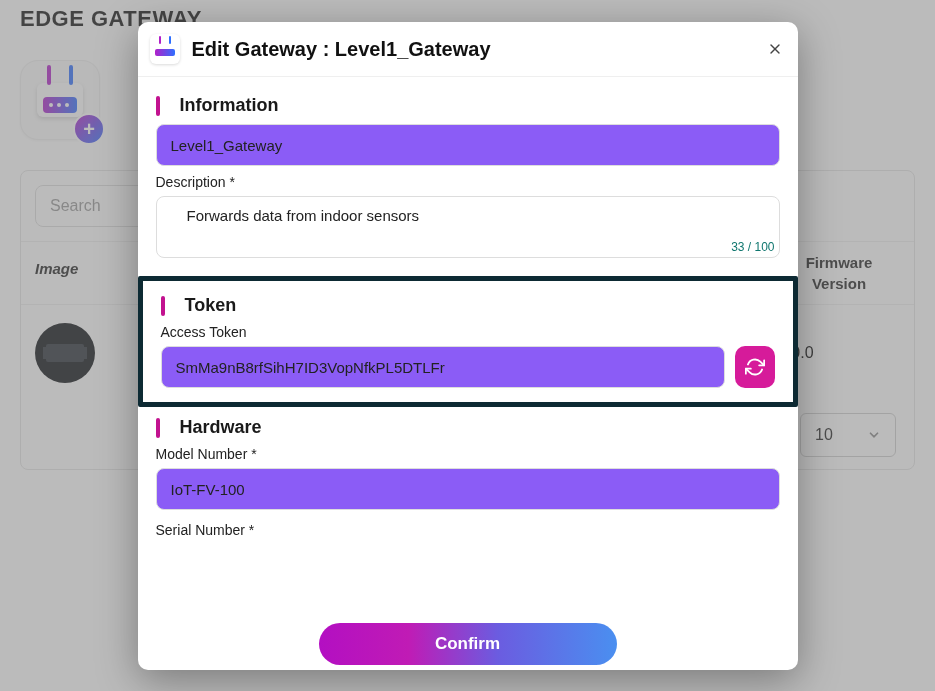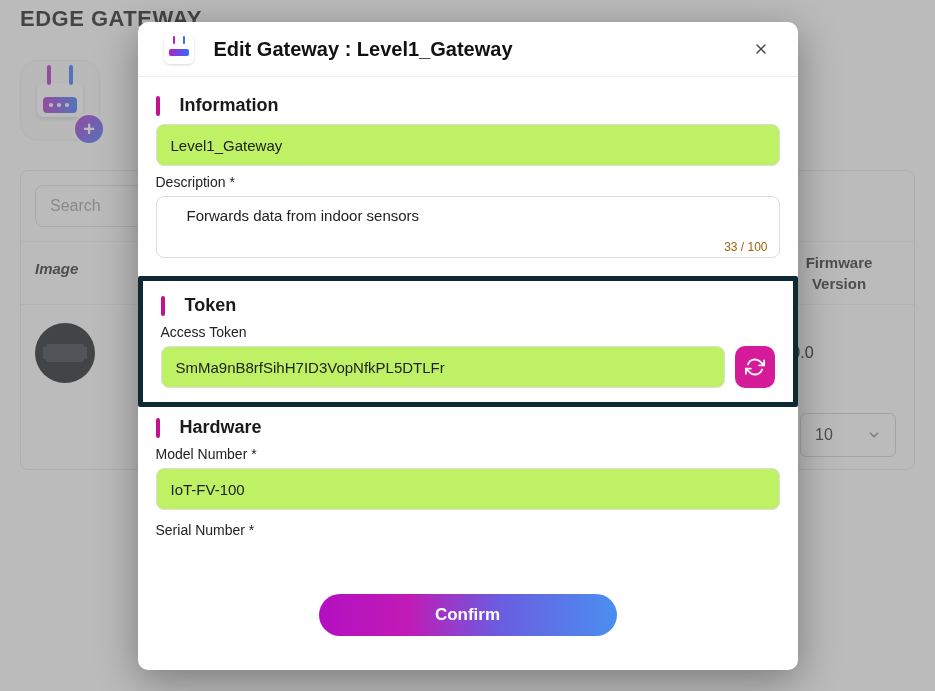--- a/index.html
+++ b/index.html
@@ -47,57 +47,57 @@
 
   
   .overlay { position:absolute; inset:0; background:rgba(120,120,120,0.5); }
 
   
   .modal {
     position:absolute; top:22px; left:50%; transform:translateX(-50%);
     width:660px; height:648px; background:#fff; border-radius:10px;
     box-shadow:0 10px 40px rgba(0,0,0,0.35); display:flex; flex-direction:column; overflow:hidden;
   }
-  .m-head { display:flex; align-items:center; gap:20px; padding:12px 26px; border-bottom:1px solid #efefef; }
+  .m-head { display:flex; align-items:center; gap:12px; padding:12px 12px; border-bottom:1px solid #efefef; }
   .m-icon { width:30px; height:30px; border-radius:6px; background:#fff; box-shadow:0 1px 3px rgba(0,0,0,0.15); display:flex; align-items:center; justify-content:center; }
   .mi-inner{ width:20px; height:14px; position:relative; }
   .mi-inner .bar{ position:absolute; left:0; right:0; bottom:0; height:7px; border-radius:2px; background:linear-gradient(90deg,#b120c9,#2f6fff); }
   .mi-inner .a{ position:absolute; top:-6px; width:2px; height:8px; border-radius:1px; }
   .mi-inner .a.l{ left:4px; background:#b120c9;} .mi-inner .a.r{ right:4px; background:#2f6fff;}
   .m-title { font-size:20px; font-weight:800; color:#111; }
   .m-close { margin-left:auto; width:22px; height:22px; color:#555; display:flex; align-items:center; justify-content:center; font-size:18px; cursor:pointer;}
   .m-body { flex:1; overflow-y:hidden; padding:14px 18px 0; }
 
   .sec-head { display:flex; align-items:center; gap:20px; margin-top:4px; margin-bottom:8px;}
   .sec-mark { width:4px; height:20px; background:#c2128f; border-radius:2px; }
   .sec-title { font-size:18px; font-weight:800; color:#1a1a1a; }
   .fld-label { font-size:14px; color:#222; margin:8px 0 6px; }
   .text-input {
     width:100%; height:42px; border:1px solid #ddd; border-radius:8px; padding:0 14px;
-    font-size:15px; color:#222; background:#bef264;
+    font-size:15px; color:#222; background:#8b5cf6;
   }
   .text-area { position:relative; }
   .ta {
     width:100%; height:62px; border:1px solid #ddd; border-radius:8px; padding:10px 30px;
     font-size:15px; color:#222; resize:none; font-family:inherit;
   }
-  .ta-count { position:absolute; right:12px; bottom:8px; font-size:12px; color:#a16207; }
+  .ta-count { position:absolute; right:5px; bottom:8px; font-size:12px; color:#0f766e; }
 
   .token-highlight {
     margin:14px -18px 10px; padding:10px 18px 14px; border:5px solid #0d2a33; border-radius:2px;
   }
 
   .token-row{ display:flex; gap:10px; align-items:center; }
   .token-input{ flex:1; }
   .refresh-btn{
     width:40px; height:42px; border:none; border-radius:10px; background:#d61b9a; color:#fff;
     display:flex; align-items:center; justify-content:center; cursor:pointer;
   }
 
-  .m-foot { padding:14px 0 34px; display:flex; justify-content:center; }
+  .m-foot { padding:14px 0 5px; display:flex; justify-content:center; }
   .confirm-btn {
     width:298px; height:42px; border:none; border-radius:22px; color:#fff; font-size:17px; font-weight:600;
     background:linear-gradient(90deg,#b30fc2 0%, #c01bb5 30%, #6b5ce0 60%, #4a8ff0 100%);
     cursor:pointer;
   }
 
   svg{display:block;}
 </style>
 </head>
 <body>

